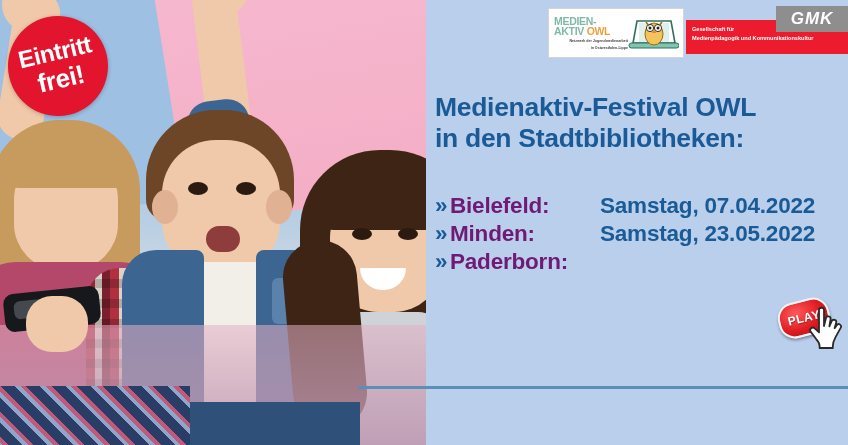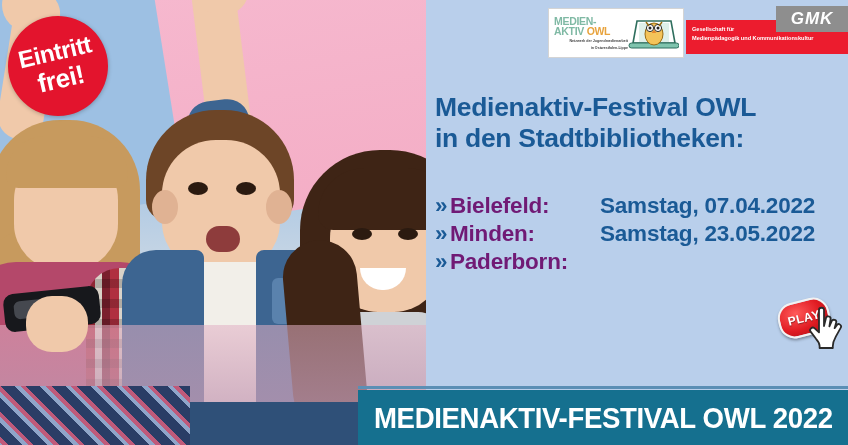--- a/index.html
+++ b/index.html
@@ -305,23 +305,20 @@
       </div>
       <div class="drow r3">
         <span class="dbul">»</span>
         <span class="dcity">Paderborn:</span>
       </div>
     </div>
   </div>
 
 
   <div id="tealrule"></div>
-  <div id="tealbar">
-    <div class="title">MEDIENAKTIV-FESTIVAL OWL 2022</div>
-  </div>
 
   <div id="playwrap">
     <div id="playbtn">
       <span>PLAY</span>
     </div>
     <svg id="cursor" viewBox="0 0 40 52">
       <path d="M13 6 c0-3 5-3 5 0 v16 l2-8 c.6-2.6 5-1.8 4.6 1 l-1.2 7.4 2.4-5.4 c1-2.4 5.2-1 4.4 1.6 l-1.6 5.6 2.6-3.4 c1.4-1.8 5 .4 3.6 2.8 l-5 9 c-2 3.6-3 6-3 9.6 v1.8 H13.6 v-2 c0-3-1.2-4.6-3.6-7.2 L4.6 27.6 c-1.8-2 1.6-5.4 3.8-3.4 l4.6 4.2 Z" fill="#ffffff" stroke="#2a2a2a" stroke-width="1.8" stroke-linejoin="round"></path>
     </svg>
   </div>
 

